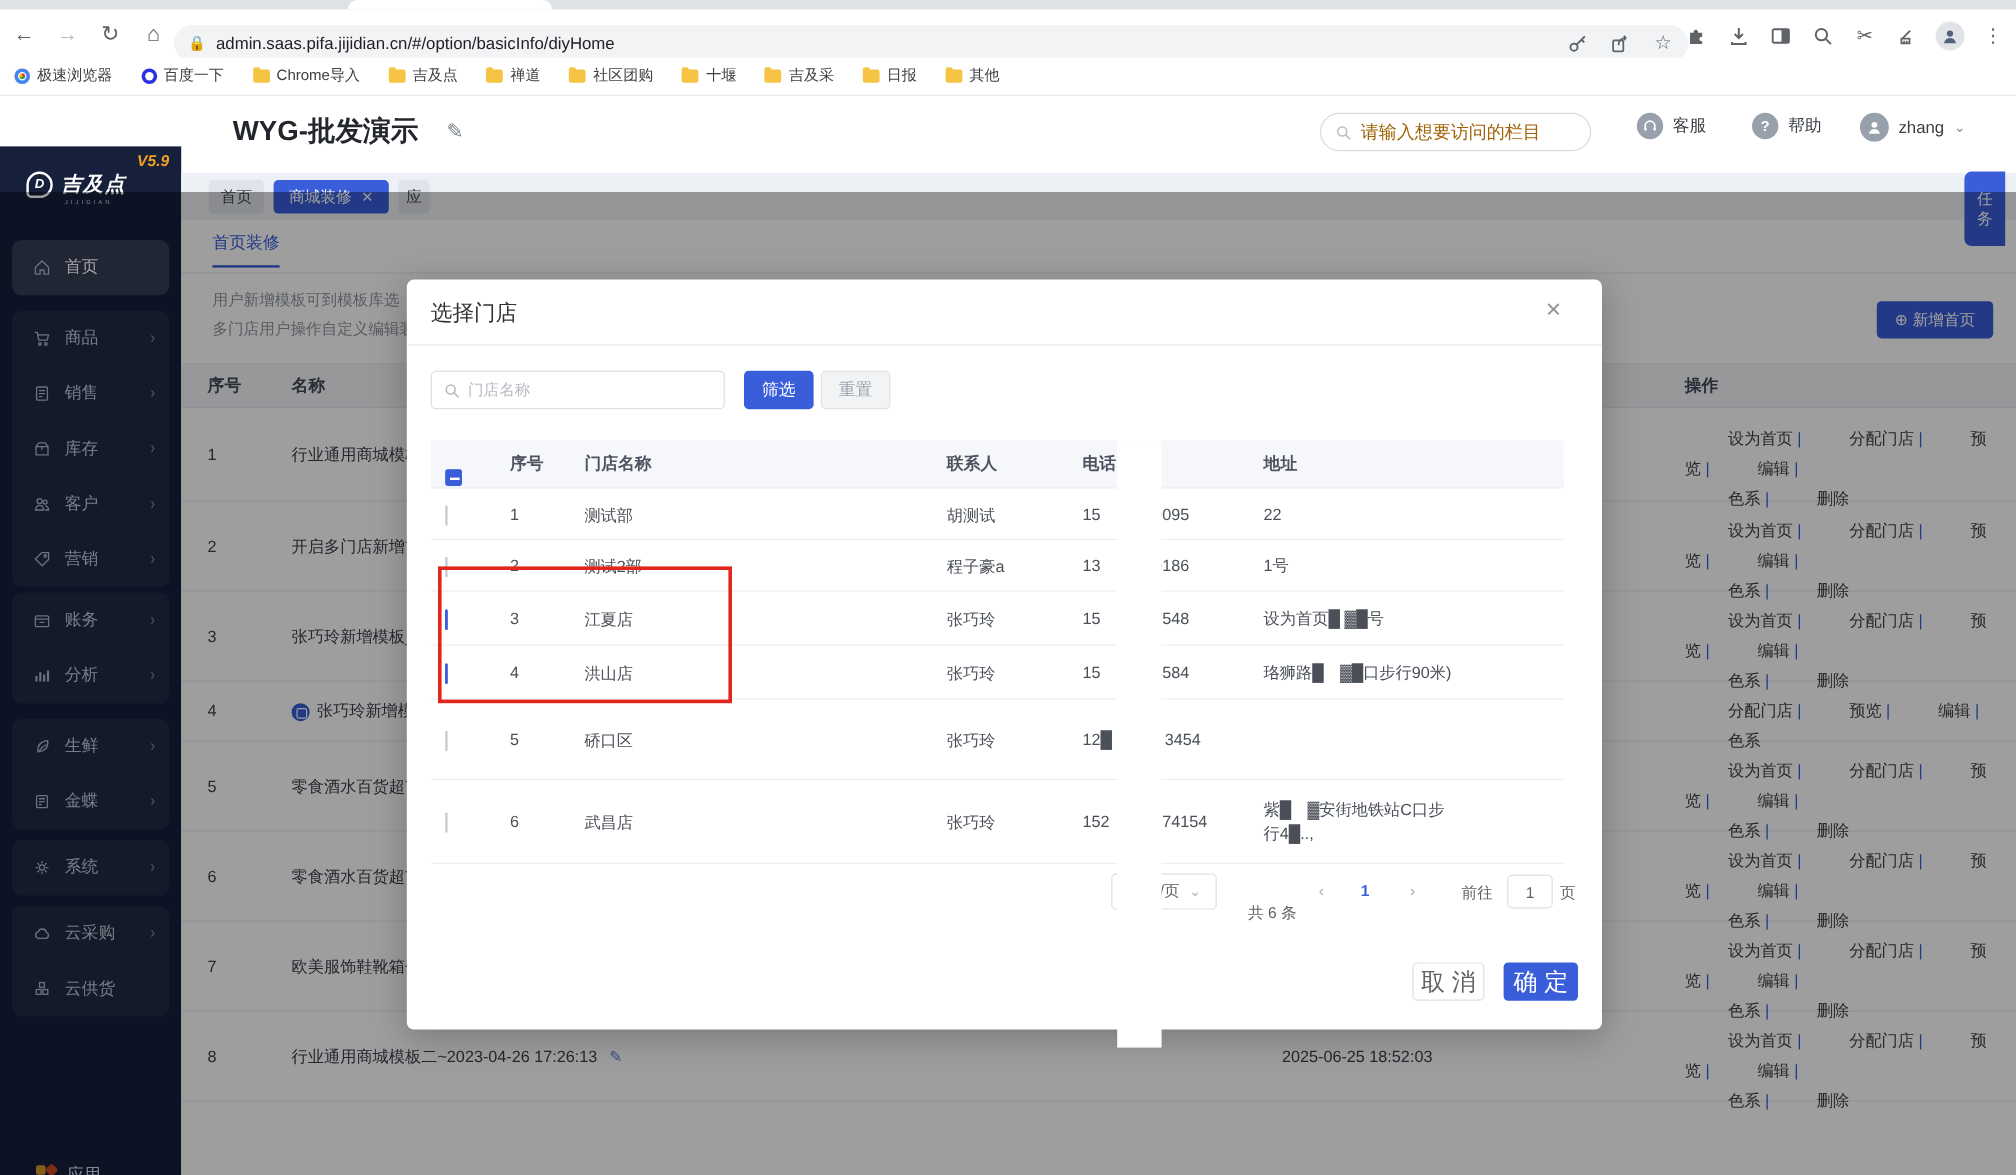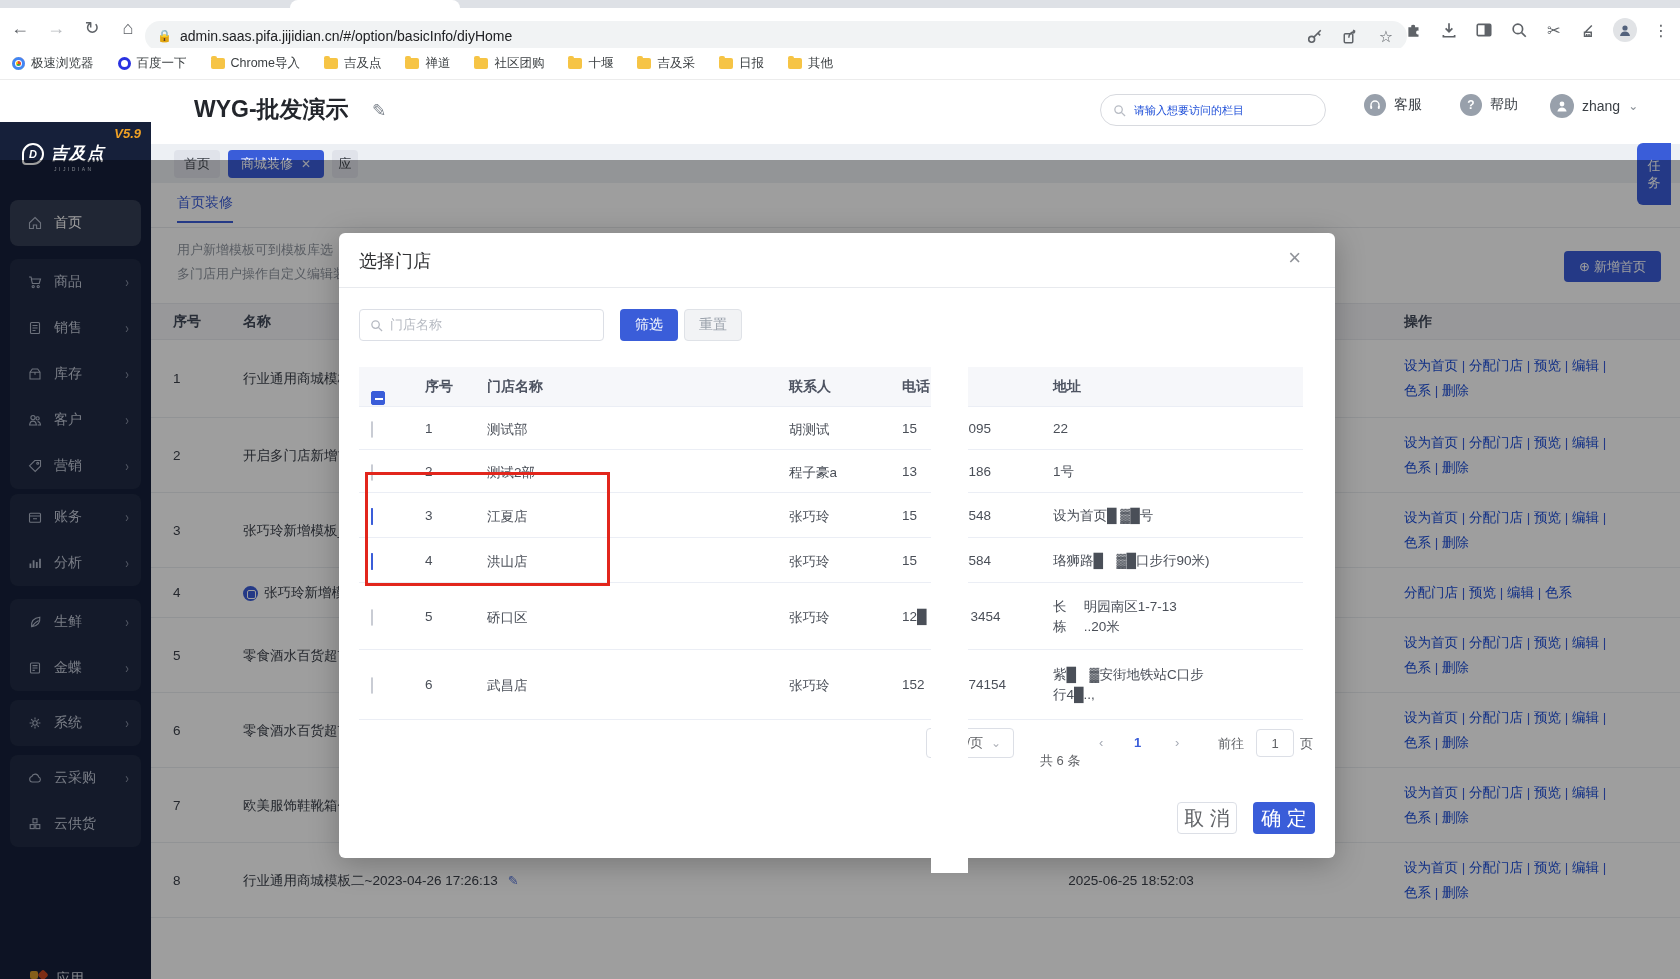--- a/index.html
+++ b/index.html
@@ -47,21 +47,21 @@
   #side-footer { position:absolute; left:30px; top:848px; display:flex; align-items:center; gap:9px; color:#d6dae4; font-size:14px; }
   .appgrid { width:17px; height:17px; display:grid; grid-template-columns:8px 8px; grid-template-rows:8px 8px; gap:1px; }
   .appgrid i { border-radius:2px; }
   .appgrid i:nth-child(1){ background:#d79a2b; } .appgrid i:nth-child(2){ background:#cc4a22; transform:rotate(45deg); }
   .appgrid i:nth-child(3){ background:#3c8a2e; } .appgrid i:nth-child(4){ background:#4a6fd0; }
 
   
   #pagehead { position:absolute; left:151px; top:0; width:1529px; height:64px; background:#fff;margin-left:17px; }
   #ptitle { position:absolute; left:26px; top:14px; font-size:23px; font-weight:bold; color:#23262c; }
   #ptitle-edit { position:absolute; left:204px; top:20px; color:#7c838c; font-size:17px; }
-  #topsearch { position:absolute; left:932px; top:14px; width:226px; height:32px; border:1px solid #d8dadf; border-radius:16px; display:flex; align-items:center; padding:0 12px; gap:8px; color:#1d4ed8; font-size:11px; }
+  #topsearch { position:absolute; left:932px; top:14px; width:226px; height:32px; border:1px solid #d8dadf; border-radius:16px; display:flex; align-items:center; padding:0 12px; gap:8px; color:#a16207; font-size:15px; }
   .hd-item { position:absolute; top:14px; display:flex; align-items:center; gap:8px; font-size:14px; color:#3a3f45; }
   .circ { width:22px; height:22px; border-radius:50%; background:#98a0ab; color:#fff; display:flex; align-items:center; justify-content:center; font-size:12px; font-weight:bold; }
   .chevdn { font-size:12px; color:#8a9097; }
 
   
   #tabbar { position:absolute; left:151px; top:64px; width:1529px; height:39px; background:#edf0f4; }
   .wtab { position:absolute; top:6px; height:28px; border-radius:4px; font-size:13px; display:flex; align-items:center; justify-content:center; gap:8px; background:#e0e3ea; color:#40454d; }
   .wtab.active { background:#3a5dd9; color:#fff; }
   .wtab .tx { font-size:12px; opacity:.9; }
   #task-badge { position:absolute; left:1637px; top:63px; width:34px; height:62px; background:#3a5dd9; border-radius:6px 0 0 6px; color:#fff; font-size:13px; display:flex; flex-direction:column; align-items:center; justify-content:center; line-height:17px; z-index:60; }
@@ -73,21 +73,21 @@
   .desc { position:absolute; left:26px; color:#9096a0; font-size:13px; white-space:nowrap; }
   #addbtn { position:absolute; left:1413px; top:68px; width:97px; height:31px; background:#3a5dd9; border-radius:4px; color:#fff; font-size:13px; display:flex; align-items:center; justify-content:center; gap:4px; }
   #bt-head { position:absolute; left:0; top:120px; width:1529px; height:37px; background:#f5f6f8; border-top:1px solid #e9ebef; border-bottom:1px solid #e9ebef; font-size:14px; color:#41495a; font-weight:bold; }
   #bt-head span { position:absolute; top:9px; }
   .btrow { position:absolute; left:0; width:1529px; border-bottom:1px solid #ebedf0; font-size:13.5px; color:#3c414b; }
   .btrow .no { position:absolute; left:22px; }
   .btrow .nm { position:absolute; left:92px; white-space:nowrap; display:flex; align-items:center; gap:6px; }
   .btrow .stores { position:absolute; left:500px; width:300px; text-align:center; }
   .btrow .time { position:absolute; left:880px; width:200px; text-align:center; }
   .btrow .ops { position:absolute; left:1253px; width:262px; color:#3a5dd9; line-height:25px; }
-  .btrow .ops a { color:#1d4ed8; text-decoration:none; }
+  .btrow .ops a { color:#404040; text-decoration:none;margin-left:36px; }
   .homedot { width:15px; height:15px; border-radius:50%; background:#3a5dd9; display:inline-block; position:relative; }
   .homedot:after { content:""; position:absolute; left:4px; top:4px; width:7px; height:7px; border:1.5px solid #fff; border-radius:2px; }
   .editpen { color:#5b79dd; font-size:13px; margin-left:4px; }
 
   
   #dim { position:absolute; left:0; top:80px; width:1680px; height:899px; background:rgba(0,0,0,0.38); z-index:100; }
   #modal { position:absolute; left:339px; top:153px; width:996px; height:625px; background:#fff; border-radius:6px; box-shadow:0 6px 30px rgba(0,0,0,.25); z-index:150; }
   #m-title { position:absolute; left:20px; top:16px; font-size:18px; color:#303133; }
   #m-close { position:absolute; right:34px; top:14px; font-size:22px; color:#909399; line-height:22px; }
   #m-div { position:absolute; left:0; top:54px; width:996px; height:1px; background:#e8eaee; }
@@ -583,21 +583,20 @@
           <div class="mrow" style="top: 216px; height: 67px;">
             <span class="mcell" style="left:12px;top:26.5px"><span class="cb"></span></span>
             <span class="mcell" style="left:66px;top:25.5px">5</span>
             <span class="mcell" style="left:128px;top:25.5px">硚口区</span>
             <span class="mcell" style="left:430px;top:25.5px">张巧玲</span>
             <span class="mcell phone" style="left:543px;top:25.5px">
               <span>12█</span>
               <span class="gap"></span>
               <span>3454</span>
             </span>
-            <span class="mcell addr" style="left:694px;top:13.5px;width:240px"><div>长　 明园南区1-7-13</div><div>栋　 ..20米</div></span>
           </div>
           <div class="mrow" style="top: 283px; height: 70px;">
             <span class="mcell" style="left:12px;top:28px"><span class="cb"></span></span>
             <span class="mcell" style="left:66px;top:27px">6</span>
             <span class="mcell" style="left:128px;top:27px">武昌店</span>
             <span class="mcell" style="left:430px;top:27px">张巧玲</span>
             <span class="mcell phone" style="left:543px;top:27px">
               <span>152</span>
               <span class="gap"></span>
               <span>74154</span>

